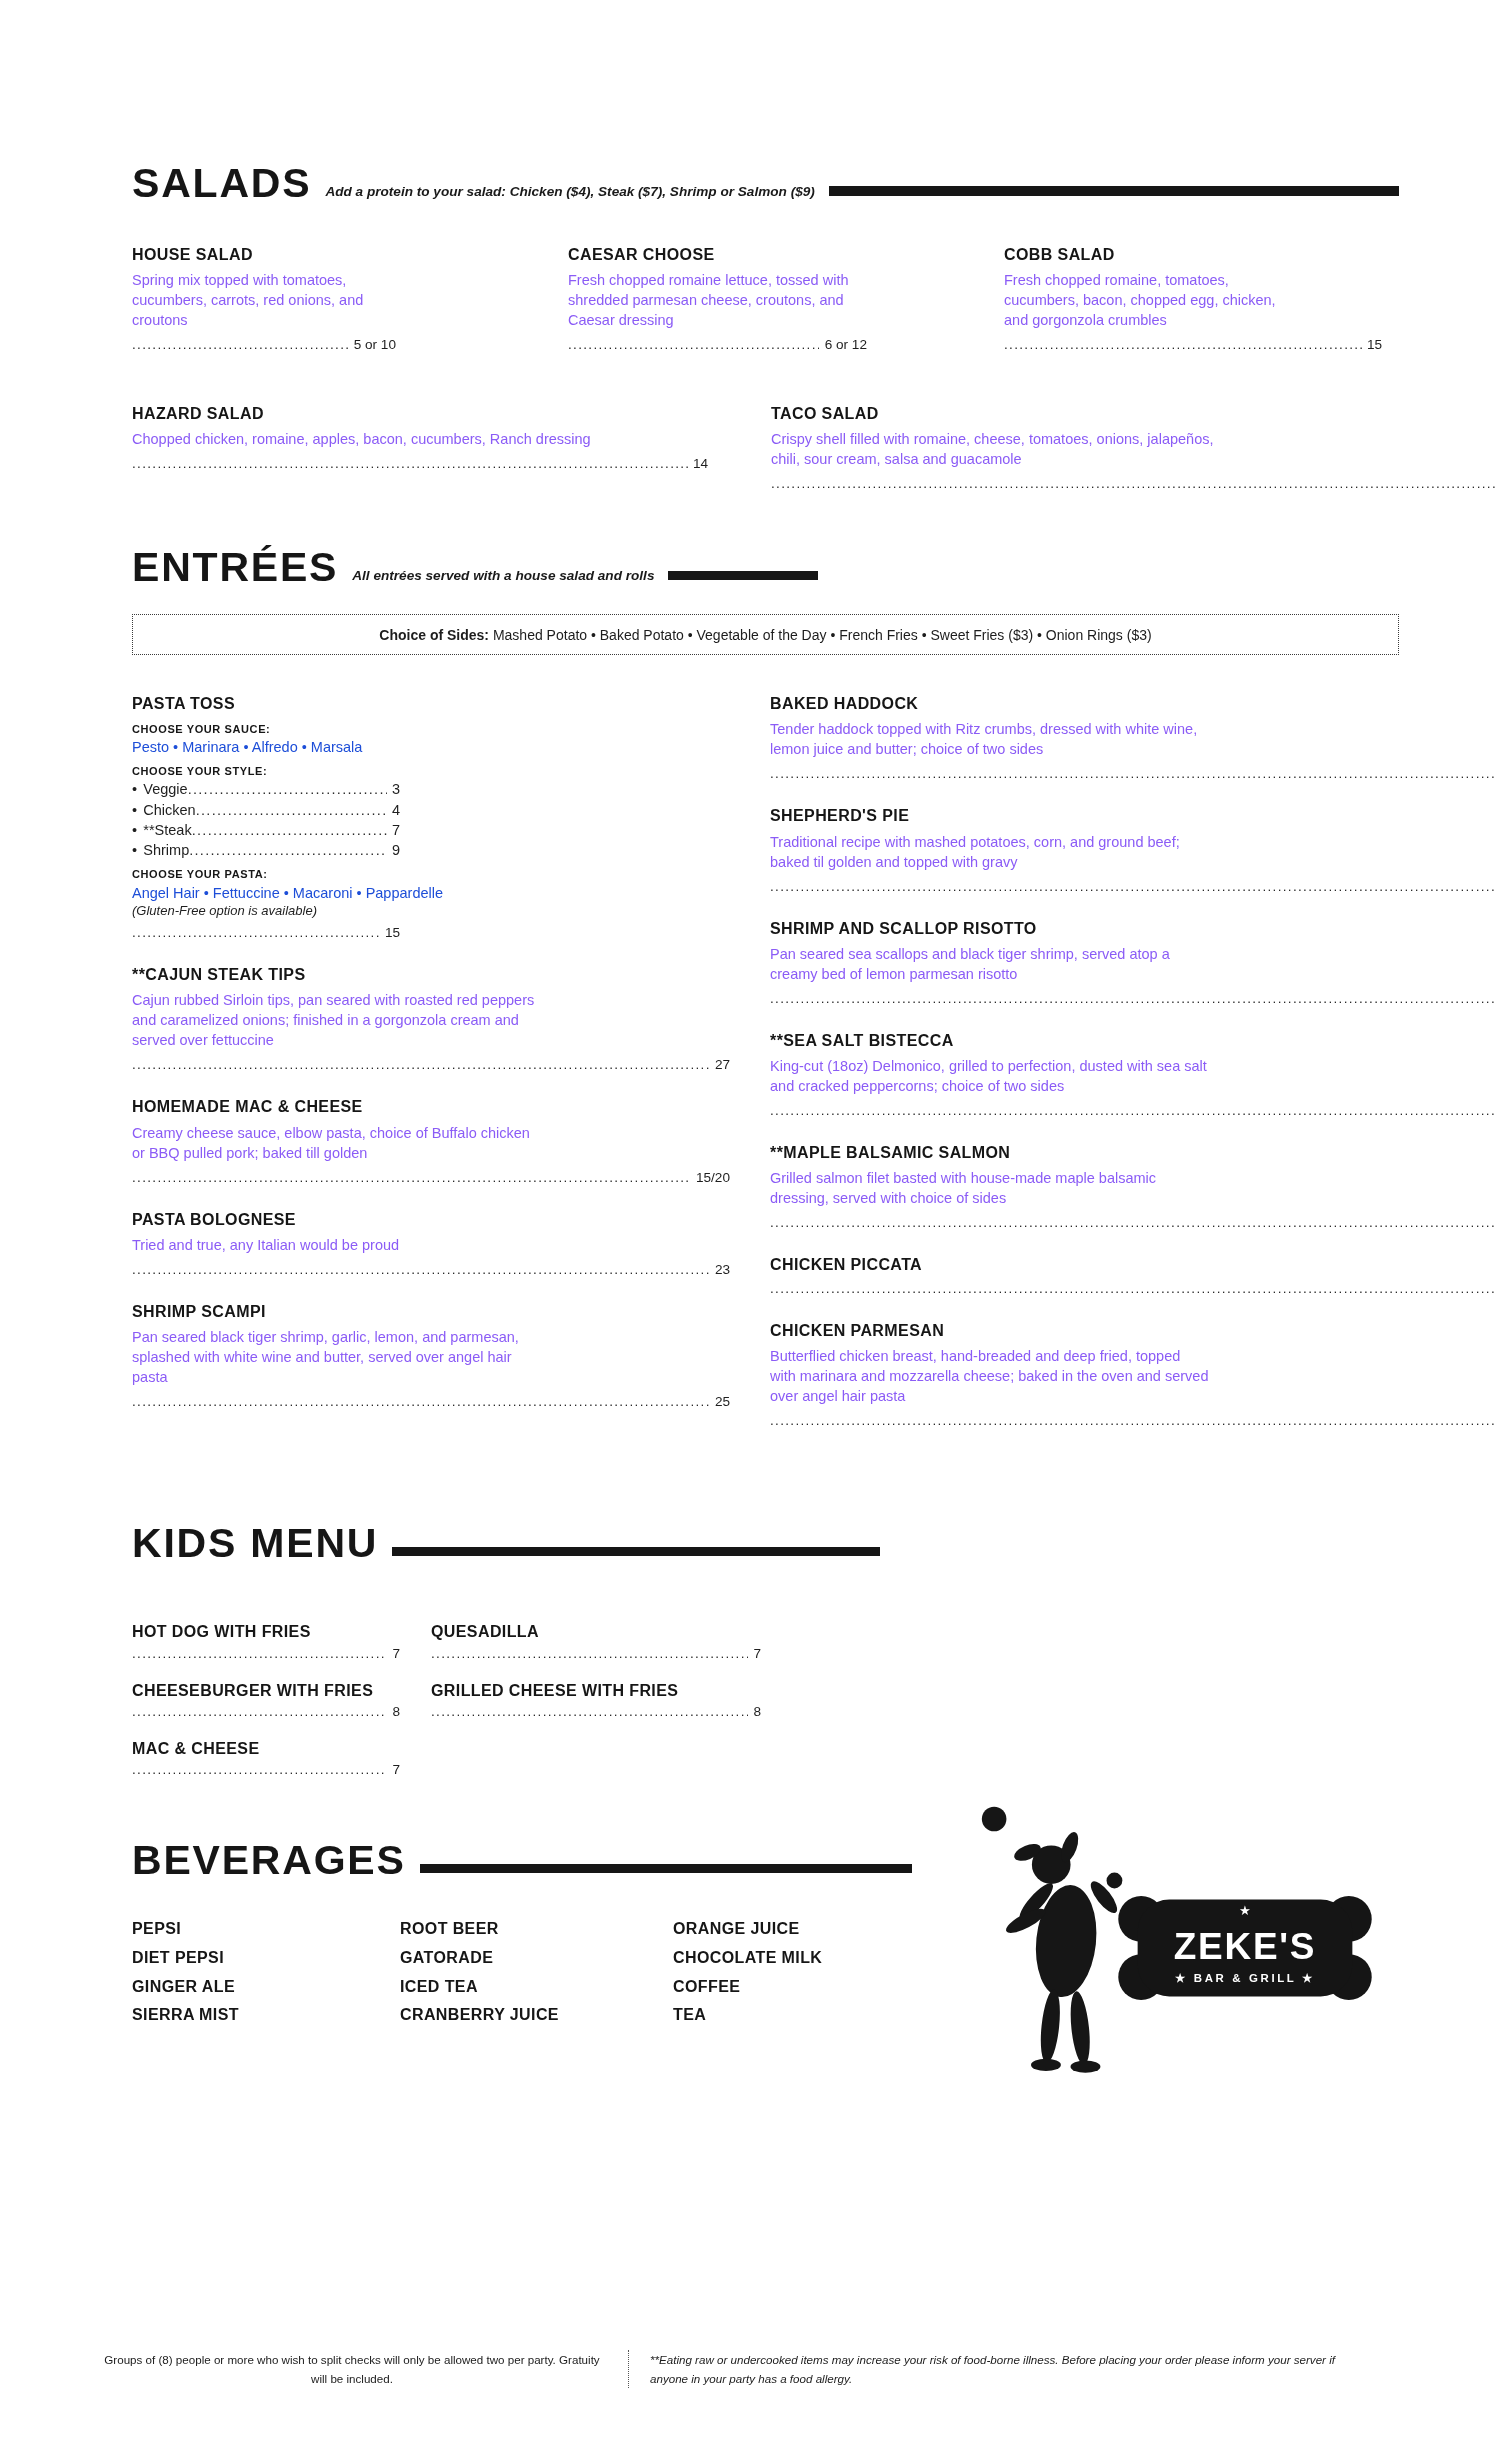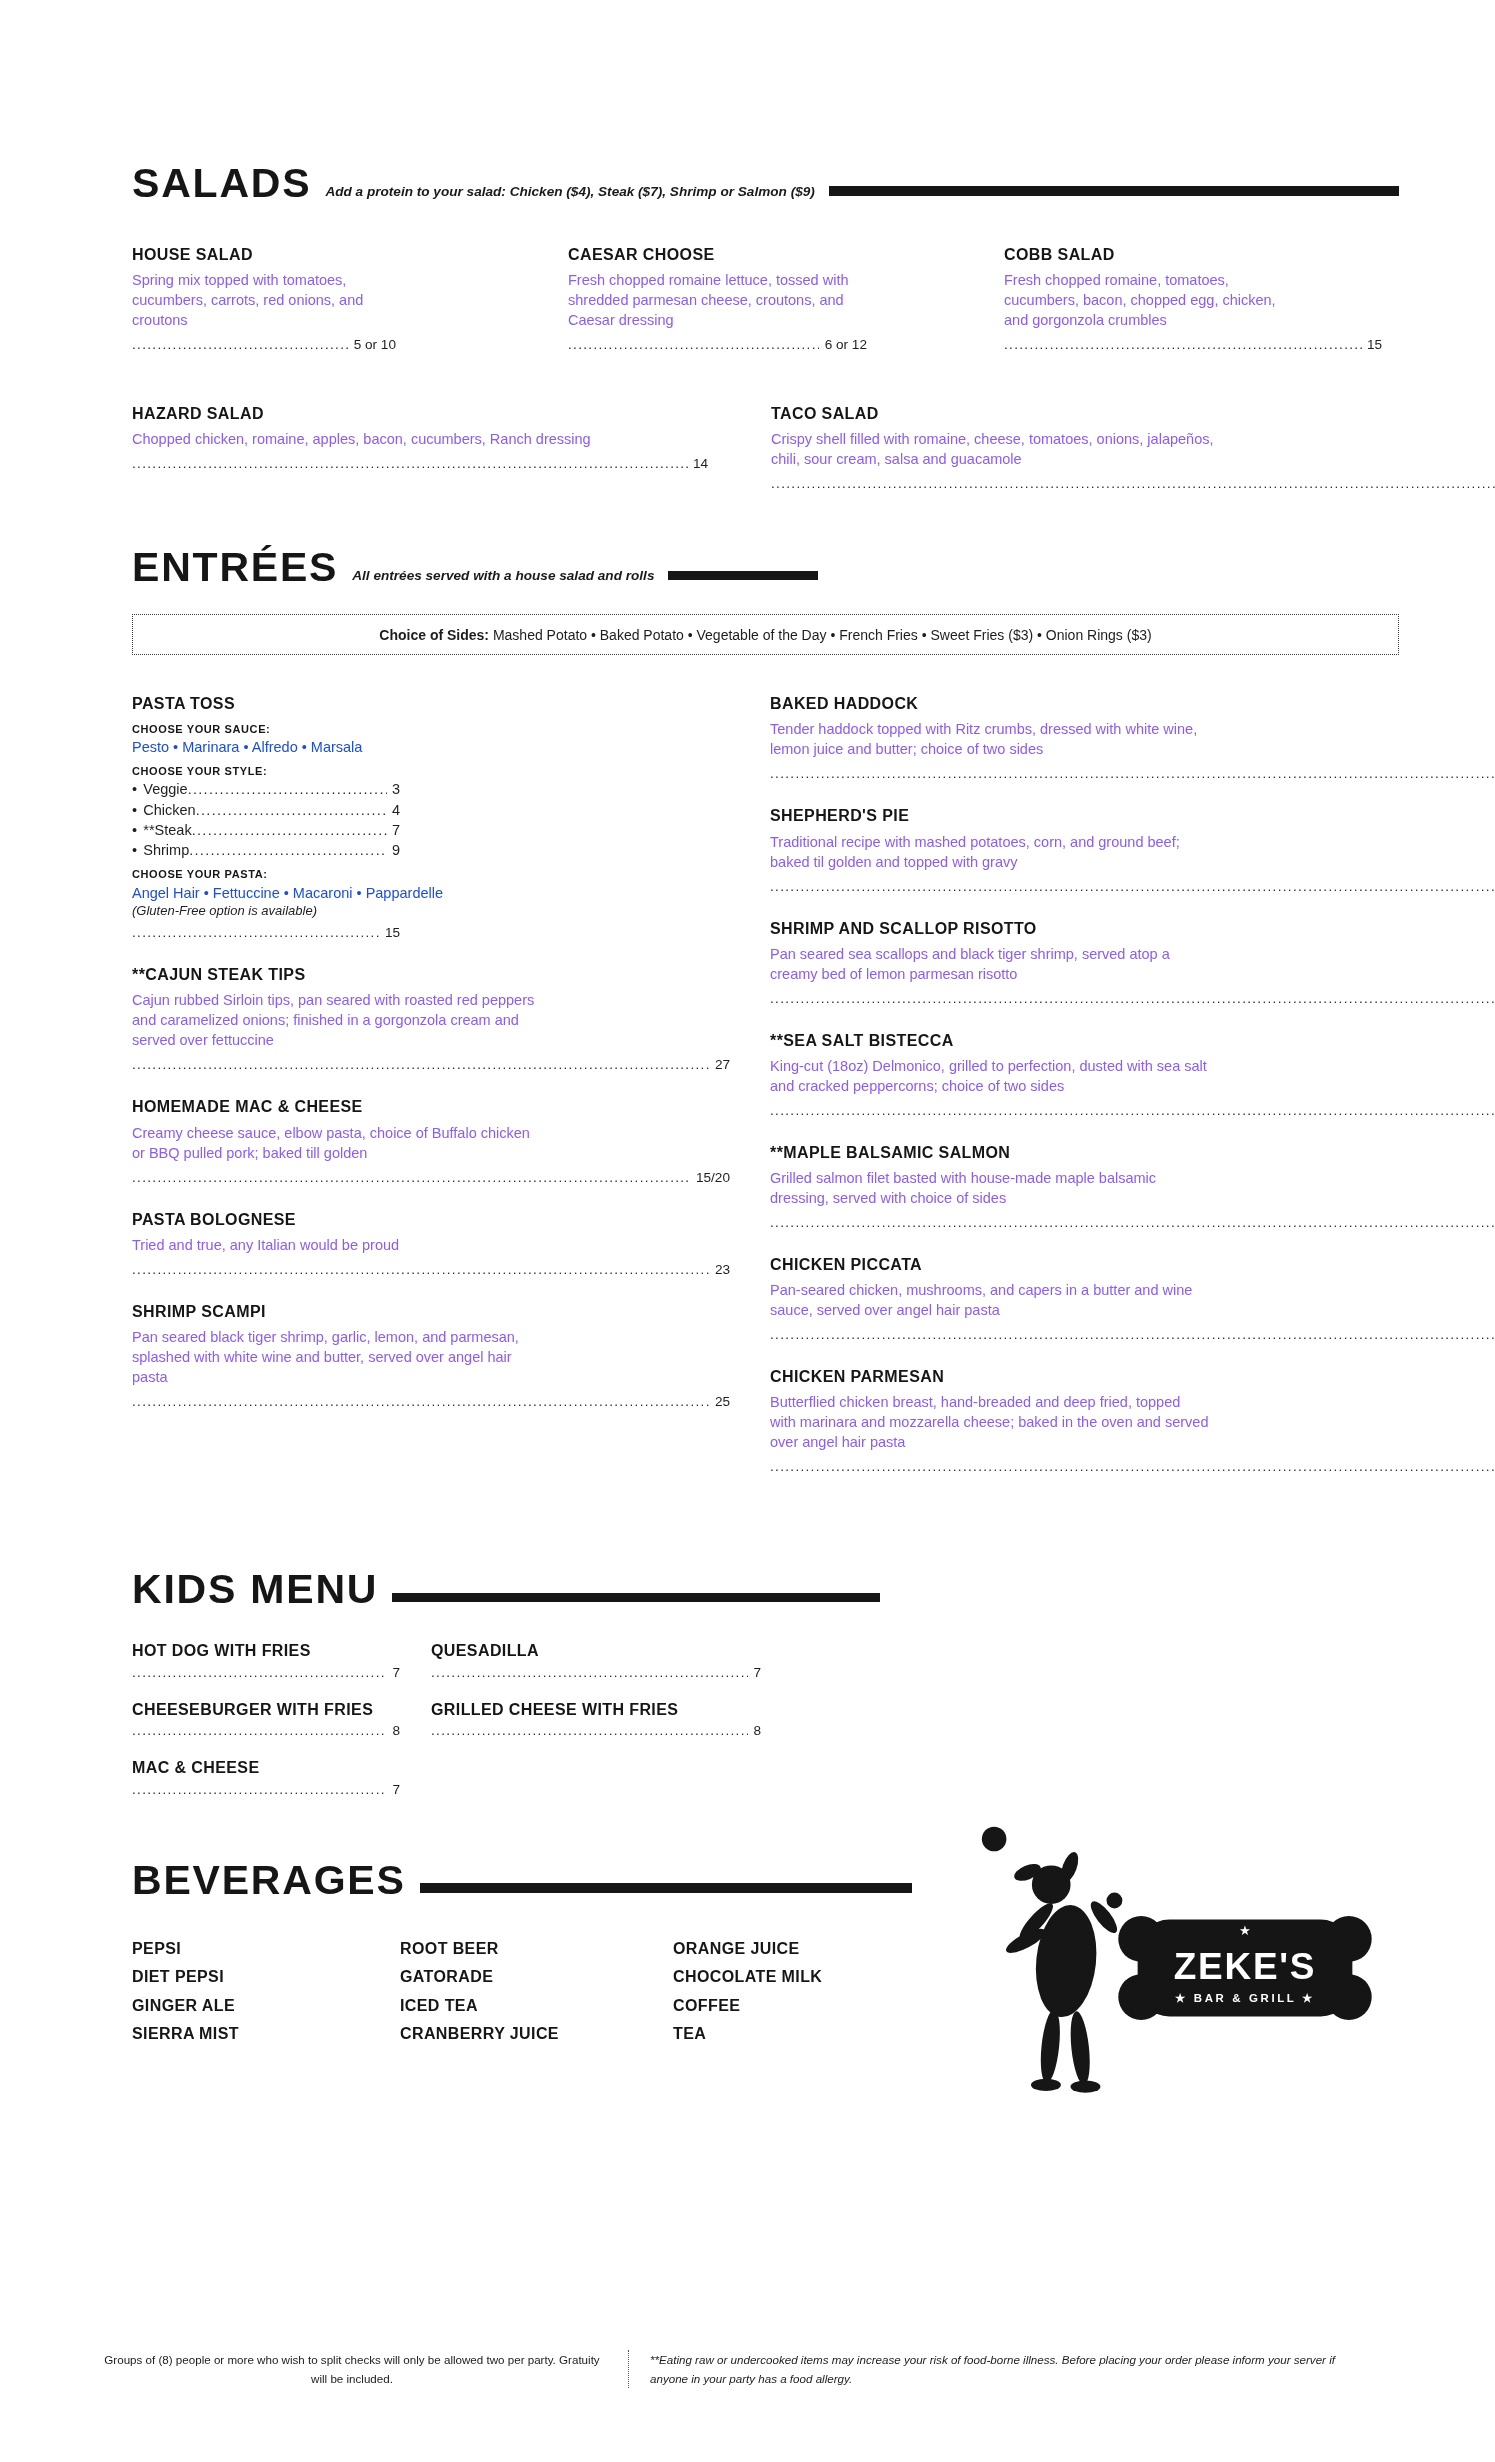--- a/index.html
+++ b/index.html
@@ -42,21 +42,21 @@
 
   
   .choose-label { font-size:11px; font-weight:700; letter-spacing:0.6px; color:#161616; margin:9.7px 0 4.4px 0; }
   .inline-options { font-size:14.5px; color:#1d4ed8; }
   .style-row { margin-top:4.4px; font-size:14.5px; }
   .style-row::before { content:"•"; margin-right:6.2px; }
   .gluten-note { font-size:13px; font-style:italic; color:#1f1f1f; margin-top:2.6px; }
 
   
   .kids-section { margin-top:69px; }
-  .kids-grid { display:grid; grid-template-columns:268px 330px; column-gap:31px; justify-content:start; margin-top:32px; }
+  .kids-grid { display:grid; grid-template-columns:268px 330px; column-gap:31px; justify-content:start; margin-top:59px; }
   .kids-item { margin-bottom:21px; }
   .kids-item .item-name { margin-bottom:1.8px; }
   .kids-item .leader { margin-top:4.4px; }
 
   
   .bev-section { margin-top:42px; position:relative; }
   .bev-cols { display:flex; margin-top:39px; }
   .bev-col { width:268px; }
   .bev-col + .bev-col { width:273px; }
   .bev-name { font-size:16px; font-weight:700; letter-spacing:0.4px; color:#161616; margin-bottom:10.6px; }
@@ -256,21 +256,20 @@
         <div class="entree-item">
           <h3 class="item-name">**MAPLE BALSAMIC SALMON</h3>
           <p class="item-desc">Grilled salmon filet basted with house-made maple balsamic dressing, served with choice of sides</p>
           <div class="leader">
             <span class="dots"></span>
 
           </div>
         </div>
         <div class="entree-item">
           <h3 class="item-name">CHICKEN PICCATA</h3>
-          <p class="item-desc">Pan-seared chicken, mushrooms, and capers in a butter and wine sauce, served over angel hair pasta</p>
           <div class="leader">
             <span class="dots"></span>
 
           </div>
         </div>
         <div class="entree-item">
           <h3 class="item-name">CHICKEN PARMESAN</h3>
           <p class="item-desc">Butterflied chicken breast, hand-breaded and deep fried, topped with marinara and mozzarella cheese; baked in the oven and served over angel hair pasta</p>
           <div class="leader">
             <span class="dots"></span>

